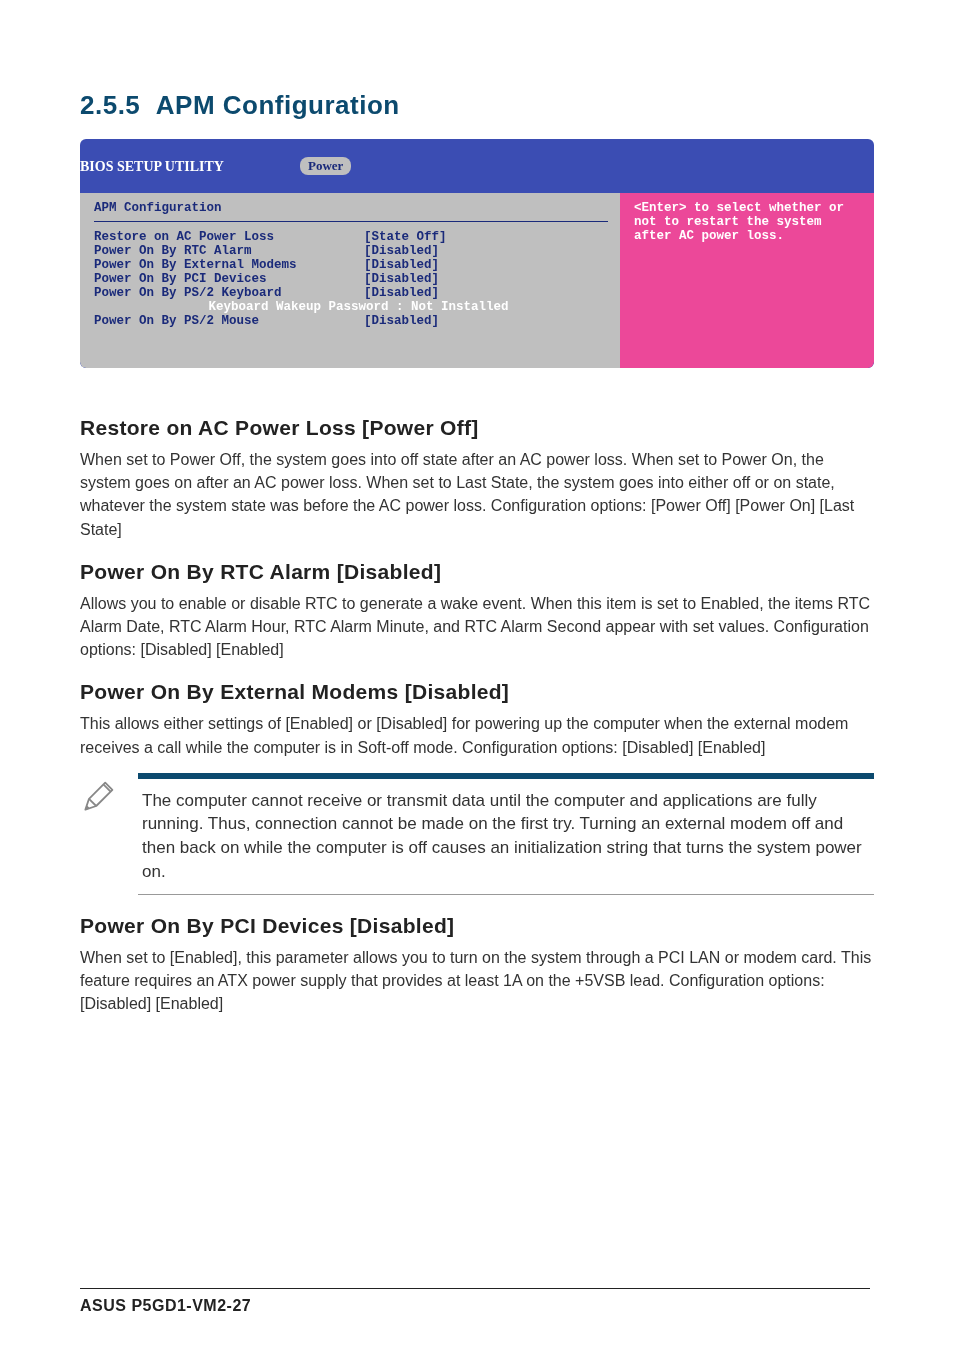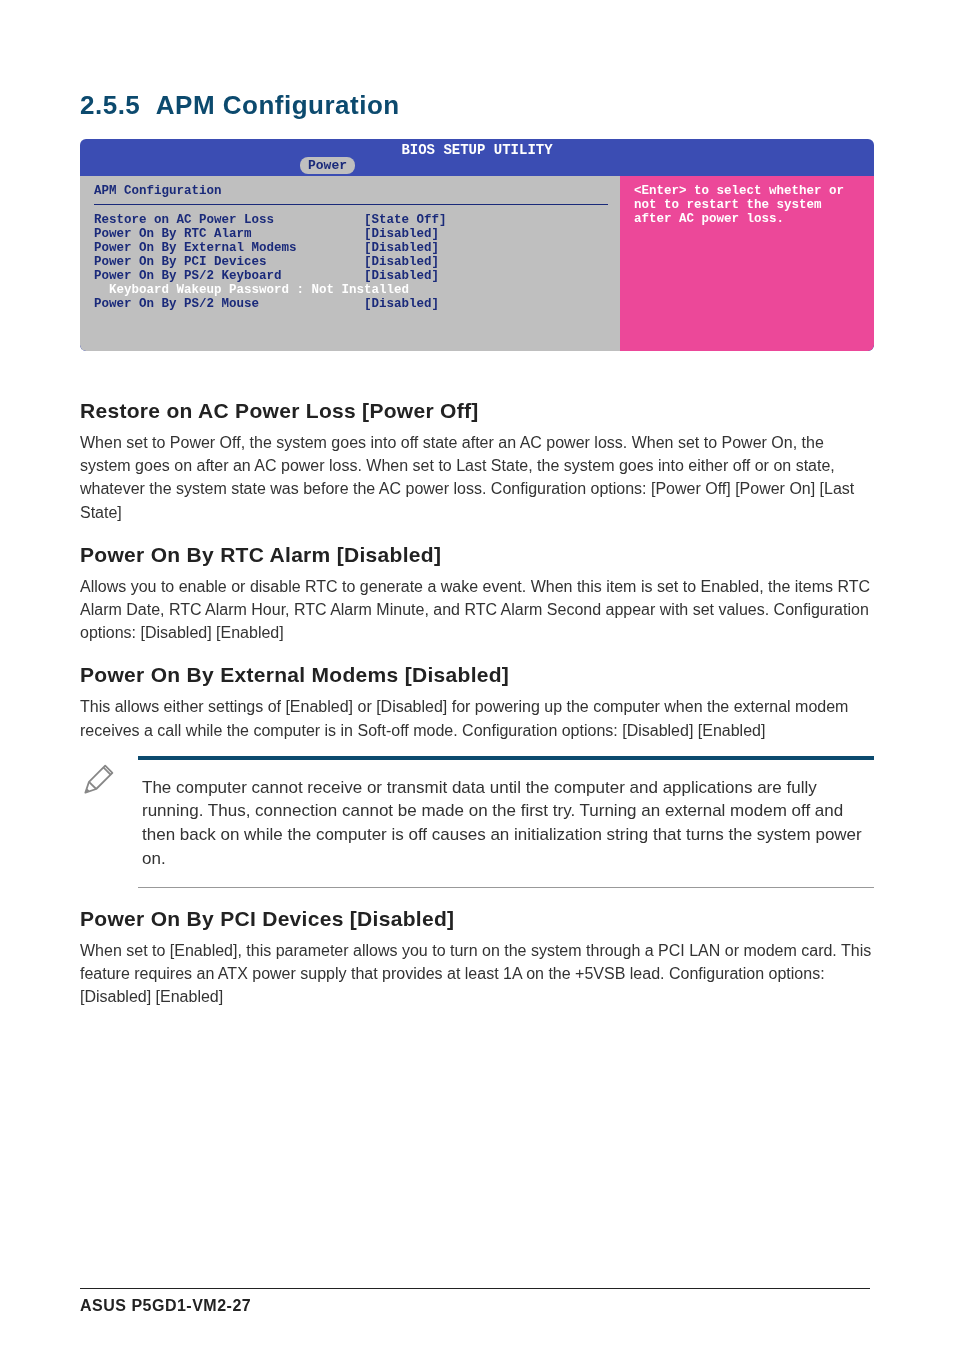--- a/index.html
+++ b/index.html
@@ -23,25 +23,25 @@
     background: #3b4db3;
     border-radius: 6px;
     padding: 0;
     margin-bottom: 48px;
     font-family: "Courier New", monospace;
     overflow: hidden;
     position: relative;
   }
   .bios-title-row {
     color: #fff;
-    text-align: center;
     font-weight: bold;
     font-size: 14px;
-    padding: 3px 0 0 0;
+    padding: 20px 0 0 0;
     position: relative;
+    font-family: Liberation Serif, serif;
   }
   .bios-tab {
     position: absolute;
     left: 220px;
     top: 18px;
     background: #bfbfbf;
     color: #1a2a7a;
     padding: 1px 8px;
     font-weight: bold;
     font-size: 13px;
@@ -67,21 +67,21 @@
     padding: 8px 14px;
     font-size: 12.5px;
     font-weight: bold;
     border-radius: 0 0 6px 0;
   }
   .bios-config-title {
     border-bottom: 1px solid #1a2a7a;
     padding-bottom: 6px;
     margin-bottom: 8px;
   }
-  .bios-row { display: flex; }
+  .bios-row { display: flex; justify-content: center; }
   .bios-label { flex: 0 0 270px; white-space: pre; }
   .bios-value { flex: 1; }
   .bios-row-hl { color: #fff; }
   .h-sub {
     font-size: 21px;
     font-weight: bold;
     color: #222;
     margin-top: 19px;
     margin-bottom: 8px;
     letter-spacing: 0.3px;
@@ -96,23 +96,23 @@
     display: flex;
     align-items: flex-start;
     gap: 22px;
     margin: 14px 0 16px 0;
   }
   .note-icon {
     flex: 0 0 36px;
     margin-top: 6px;
   }
   .note-box {
-    border-top: 4px solid #0c4a6e;
+    border-top: 6px solid #0c4a6e;
     border-bottom: 1px solid #999;
-    padding: 16px 4px;
+    padding: 10px 4px;
     font-size: 17px;
     line-height: 1.4;
     color: #333;
   }
   .footer {
     position: absolute;
     bottom: 36px;
     left: 80px;
     right: 84px;
     border-top: 1px solid #222;

